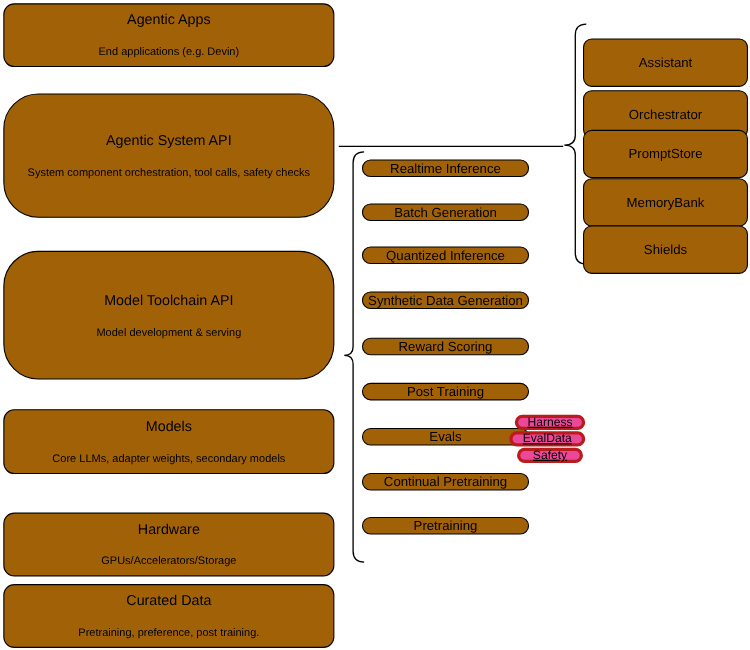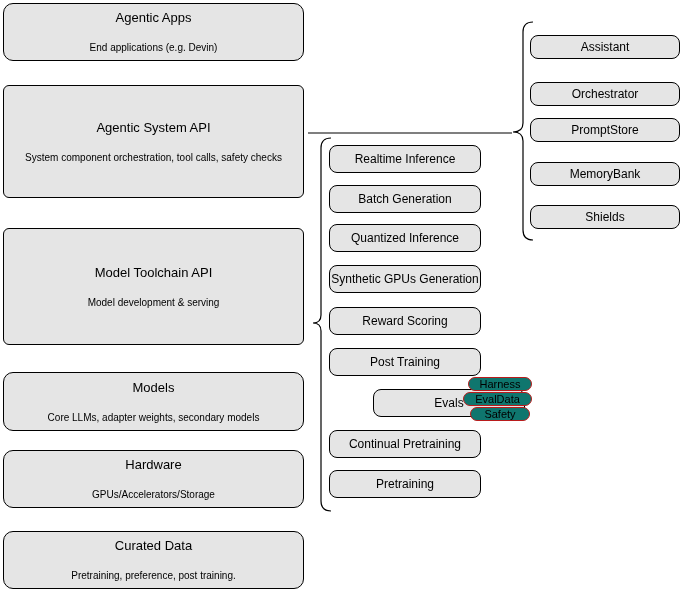--- a/index.html
+++ b/index.html
@@ -19,54 +19,55 @@
   .overlay {
     position: absolute;
     left: 0;
     top: 0;
     z-index: 1;
     pointer-events: none;
   }
   .box {
     position: absolute;
     box-sizing: border-box;
-    background: #e5e5e5;
+    background: #a16207;
     border: 1px solid #000000;
     display: flex;
     flex-direction: column;
     align-items: center;
     justify-content: center;
     text-align: center;
     z-index: 2;
     gap: 12px;
   }
   .left-box  { left: 3px; width: 301px; border-radius: 10px; }
-  .left-big  { border-radius: 6px; }
+  .left-big  { border-radius: 32px; }
   .box .title    { font-size: 13px; line-height: 15px; }
   .box .subtitle { font-size: 10px; line-height: 12px; margin-top: 5px; }
   .mid-box {
-    left: 329px; width: 152px; height: 28px;
+    left: 329px; width: 152px; height: 16px;
     border-radius: 8px; font-size: 12px;
   }
   .right-box {
-    left: 530px; width: 150px; height: 24px;
+    left: 530px; width: 150px; height: 44px;
     border-radius: 8px; font-size: 12px;
   }
   .pill {
     position: absolute;
     box-sizing: border-box;
-    background: #0f766e;
-    border: 1px solid #b91c1c;
+    background: #ec4899;
+    border: 3px solid #b91c1c;
     border-radius: 8px;
     font-size: 11px;
     display: flex;
     align-items: center;
     justify-content: center;
     text-align: center;
     z-index: 3;
+    text-decoration: underline;
   }
 </style>
 </head>
 <body>
 
 <div class="canvas">
 
   <svg class="overlay" width="682" height="591" viewBox="0 0 682 591">
     <path d="M 308 133 L 512 133" fill="none" stroke="#000000" stroke-width="1.2"></path>
     <path d="M 533 22 Q 523 22 523 32 L 523 123 Q 523 132 513 132 Q 523 132 523 141 L 523 230 Q 523 240 533 240" fill="none" stroke="#000000" stroke-width="1.2"></path>
@@ -86,37 +87,37 @@
   <div class="box left-box left-big" style="top:228px; height:117px;">
     <div class="title">Model Toolchain API</div>
     <div class="subtitle">Model development &amp; serving</div>
   </div>
 
   <div class="box left-box" style="top:372px; height:59px;align-items:center;">
     <div class="title">Models</div>
     <div class="subtitle">Core LLMs, adapter weights, secondary models</div>
   </div>
 
-  <div class="box left-box" style="top:450px; height:58px;">
+  <div class="box left-box" style="top:466px; height:58px;">
     <div class="title">Hardware</div>
     <div class="subtitle">GPUs/Accelerators/Storage</div>
   </div>
 
   <div class="box left-box" style="top:531px; height:58px;">
     <div class="title">Curated Data</div>
     <div class="subtitle">Pretraining, preference, post training.</div>
   </div>
 
   <div class="box mid-box" style="top:145px;">Realtime Inference</div>
   <div class="box mid-box" style="top:185px;">Batch Generation</div>
   <div class="box mid-box" style="top:224px;">Quantized Inference</div>
-  <div class="box mid-box" style="top:265px;">Synthetic GPUs Generation</div>
+  <div class="box mid-box" style="top:265px;">Synthetic Data Generation</div>
   <div class="box mid-box" style="top:307px;">Reward Scoring</div>
   <div class="box mid-box" style="top:348px;">Post Training</div>
-  <div class="box mid-box" style="top:389px;margin-left:44px;">Evals</div>
+  <div class="box mid-box" style="top:389px;">Evals</div>
   <div class="box mid-box" style="top:430px;">Continual Pretraining</div>
   <div class="box mid-box" style="top:470px;">Pretraining</div>
 
   <div class="pill" style="left:468px; top:377px; width:64px; height:14px;">Harness</div>
   <div class="pill" style="left:463px; top:392px; width:69px; height:14px;">EvalData</div>
   <div class="pill" style="left:470px; top:407px; width:60px; height:14px;">Safety</div>
 
   <div class="box right-box" style="top:35px;">Assistant</div>
   <div class="box right-box" style="top:82px;">Orchestrator</div>
   <div class="box right-box" style="top:118px;">PromptStore</div>

